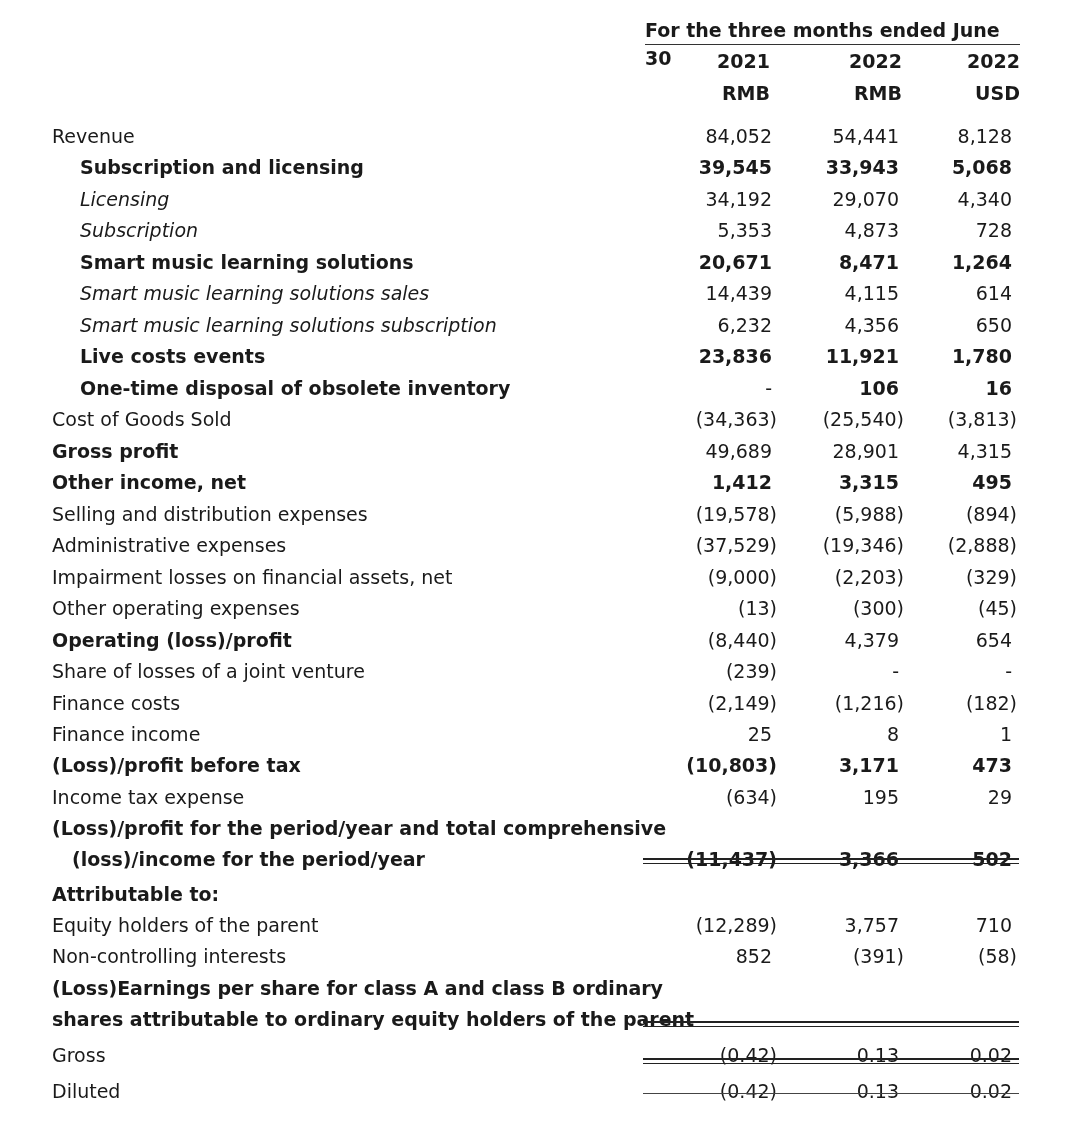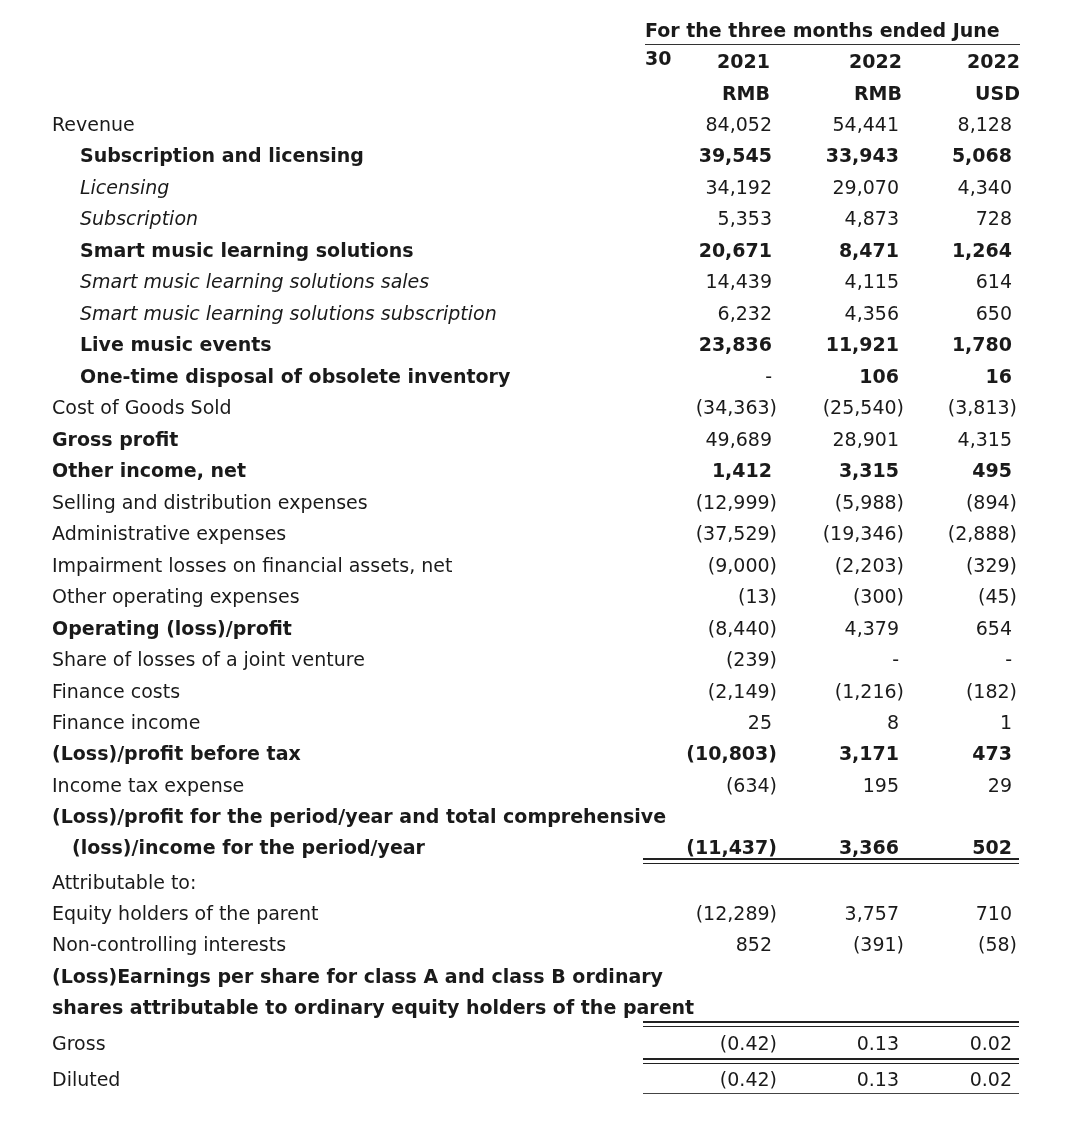--- a/index.html
+++ b/index.html
@@ -11,21 +11,21 @@
     .hdr-title {
       position: absolute; left: 645px; width: 375px; top: 16px; height: 28px;
       text-align: left; font-size: 19px; font-weight: bold; line-height: 28px;
       border-bottom: 1.5px solid #333;
     }
     .hdr-row { position: absolute; left: 645px; width: 375px; height: 28px; font-size: 19px; font-weight: bold; line-height: 28px; }
     .hdr-row span { position: absolute; width: 125px; text-align: right; }
     .hdr-row span:nth-child(1) { left: 0; }
     .hdr-row span:nth-child(2) { left: 132px; }
     .hdr-row span:nth-child(3) { left: 250px; }
-    .row { position: absolute; left: 0; width: 1080px; height: 31px; font-size: 19px; line-height: 31px; }
+    .row { position: absolute; left: 0; width: 1080px; height: 31px; font-size: 19px; line-height: 31px; margin-top: 12px; }
     .lbl { position: absolute; left: 52px; white-space: nowrap; }
     .lbl.ind { left: 80px; }
     .lbl.ind2 { left: 72px; }
     .v { position: absolute; text-align: right; white-space: nowrap; }
     .v.c1 { right: 308px; }
     .v.c2 { right: 181px; }
     .v.c3 { right: 68px; }
     .v.c1p { right: 303px; }
     .v.c2p { right: 176px; }
     .v.c3p { right: 63px; }
@@ -89,21 +89,21 @@
     <span class="v c2">4,115</span>
     <span class="v c3">614</span>
   </div>
   <div class="row" style="top:298px;">
     <span class="lbl ind ital">Smart music learning solutions subscription</span>
     <span class="v c1">6,232</span>
     <span class="v c2">4,356</span>
     <span class="v c3">650</span>
   </div>
   <div class="row bold" style="top:329px;">
-    <span class="lbl ind">Live music events</span>
+    <span class="lbl ind">Live costs events</span>
     <span class="v c1">23,836</span>
     <span class="v c2">11,921</span>
     <span class="v c3">1,780</span>
   </div>
   <div class="row bold" style="top:361px;">
     <span class="lbl ind">One-time disposal of obsolete inventory</span>
     <span class="v c1" style="font-weight:normal;">-</span>
     <span class="v c2">106</span>
     <span class="v c3">16</span>
   </div>
@@ -120,21 +120,21 @@
     <span class="v c3">4,315</span>
   </div>
   <div class="row" style="top:455px;font-weight:bold;">
     <span class="lbl">Other income, net</span>
     <span class="v c1">1,412</span>
     <span class="v c2">3,315</span>
     <span class="v c3">495</span>
   </div>
   <div class="row" style="top:487px;">
     <span class="lbl">Selling and distribution expenses</span>
-    <span class="v c1p">(12,999)</span>
+    <span class="v c1p">(19,578)</span>
     <span class="v c2p">(5,988)</span>
     <span class="v c3p">(894)</span>
   </div>
   <div class="row" style="top:518px;">
     <span class="lbl">Administrative expenses</span>
     <span class="v c1p">(37,529)</span>
     <span class="v c2p">(19,346)</span>
     <span class="v c3p">(2,888)</span>
   </div>
   <div class="row" style="top:550px;">
@@ -189,21 +189,21 @@
     <span class="lbl">(Loss)/profit for the period/year and total comprehensive</span>
   </div>
   <div class="row bold" style="top:832px;">
     <span class="lbl ind2">(loss)/income for the period/year</span>
     <span class="v c1p">(11,437)</span>
     <span class="v c2">3,366</span>
     <span class="v c3">502</span>
   </div>
   <div class="dbl" style="top:858px;"></div>
 
-  <div class="row" style="top:867px;">
+  <div class="row" style="top:867px;font-weight:bold;">
     <span class="lbl">Attributable to:</span>
   </div>
   <div class="row" style="top:898px;">
     <span class="lbl">Equity holders of the parent</span>
     <span class="v c1p">(12,289)</span>
     <span class="v c2">3,757</span>
     <span class="v c3">710</span>
   </div>
   <div class="row" style="top:929px;">
     <span class="lbl">Non-controlling interests</span>

